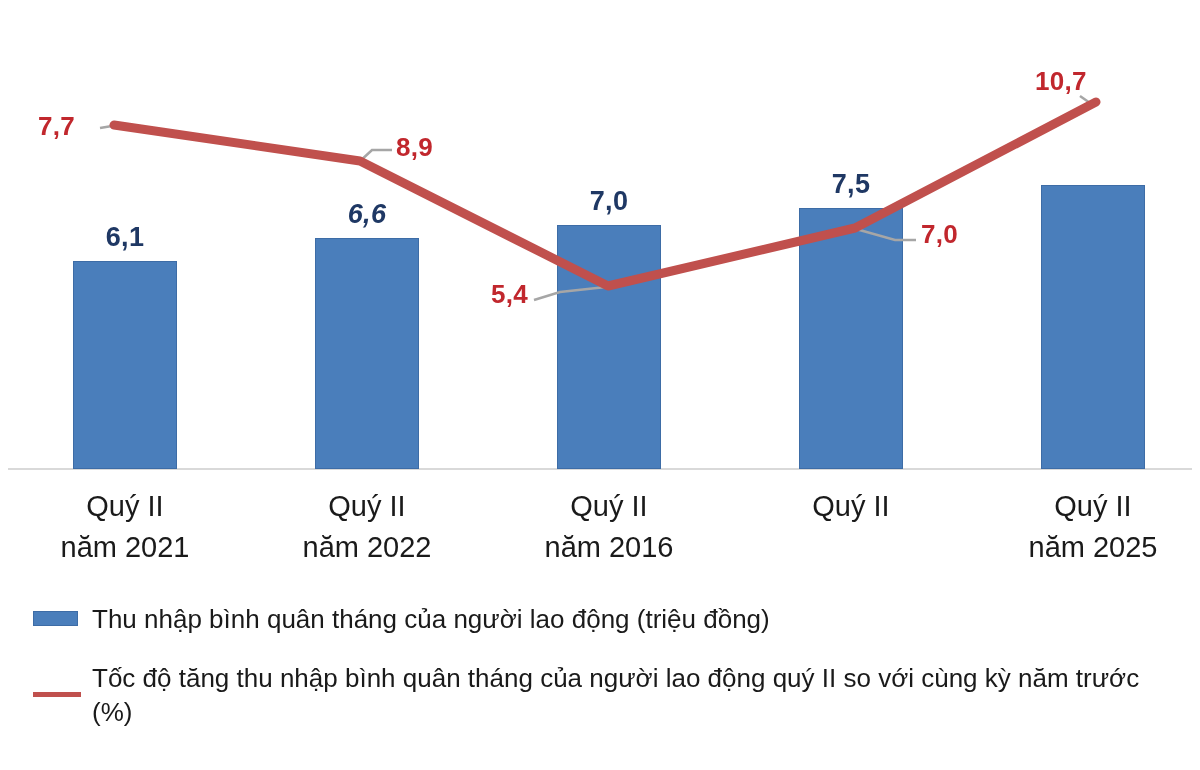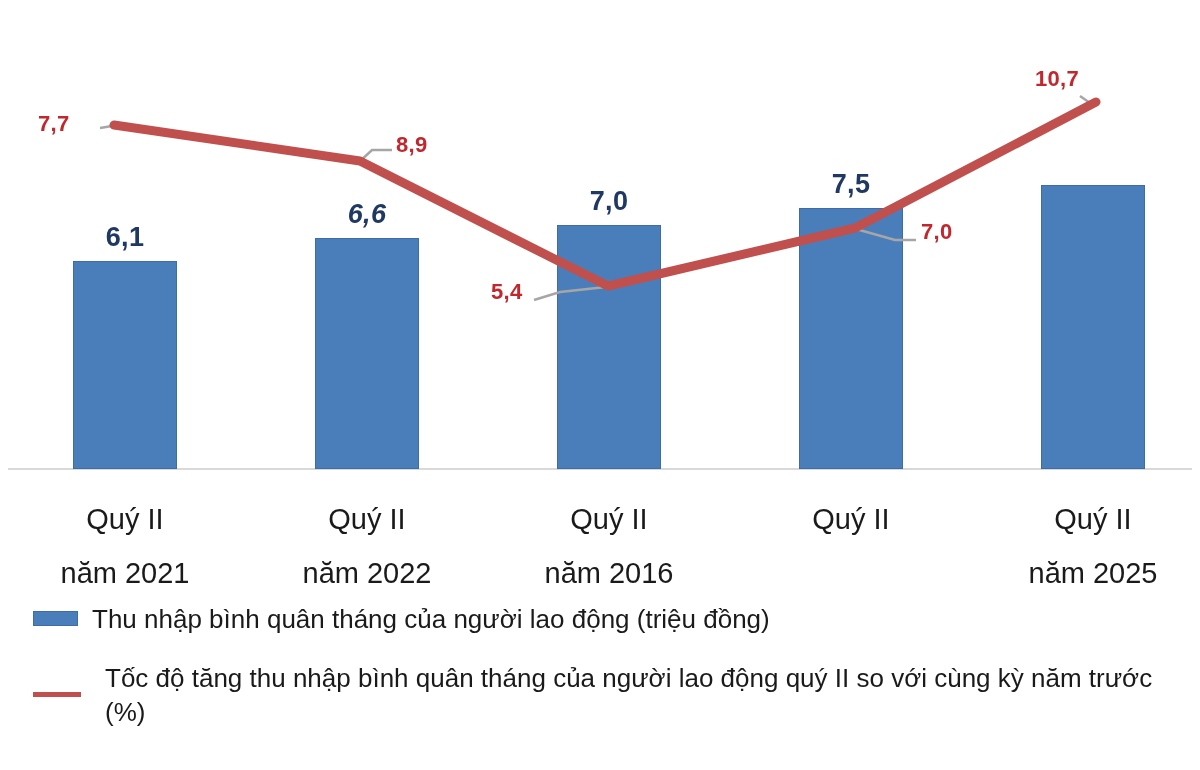--- a/index.html
+++ b/index.html
@@ -42,21 +42,21 @@
     font-weight: bold;
     font-size: 27px;
     letter-spacing: 0.3px;
     text-align: center;
     white-space: nowrap;
   }
   .line-label {
     position: absolute;
     color: #c1272d;
     font-weight: bold;
-    font-size: 22px;
+    font-size: 26px;
     letter-spacing: 0.3px;
     white-space: nowrap;
   }
   svg.line-layer {
     position: absolute;
     left: 0; top: 0;
     width: 1200px; height: 470px;
     overflow: visible;
   }
   
@@ -66,21 +66,21 @@
     width: 1200px; height: 100px;
   }
   .cat {
     position: absolute;
     width: 200px;
     text-align: center;
     font-size: 29px;
     color: #1a1a1a;
     line-height: 1.42;
   }
-  .cat .l1, .cat .l2 { display: block; margin-top: 13px; }
+  .cat .l1, .cat .l2 { display: block; }
   
   .legend {
     position: absolute;
     left: 0; top: 598px;
     width: 1200px;
   }
   .legend-row {
     position: relative;
     display: flex;
     align-items: center;
@@ -105,21 +105,21 @@
     width: 48px; height: 5px;
     background: #c0504d;
   }
   .legend-text {
     font-size: 26px;
     color: #1a1a1a;
     line-height: 1.32;
     max-width: 1085px;
     padding-top: 3px;
   }
-  .legend-row.second { margin-top: 20px; gap: 13px; }
+  .legend-row.second { margin-top: 20px; }
 </style>
 </head>
 <body>
 
 <div id="chart-root">
 
   <div class="plot">
 
     <div class="baseline"></div>
 

